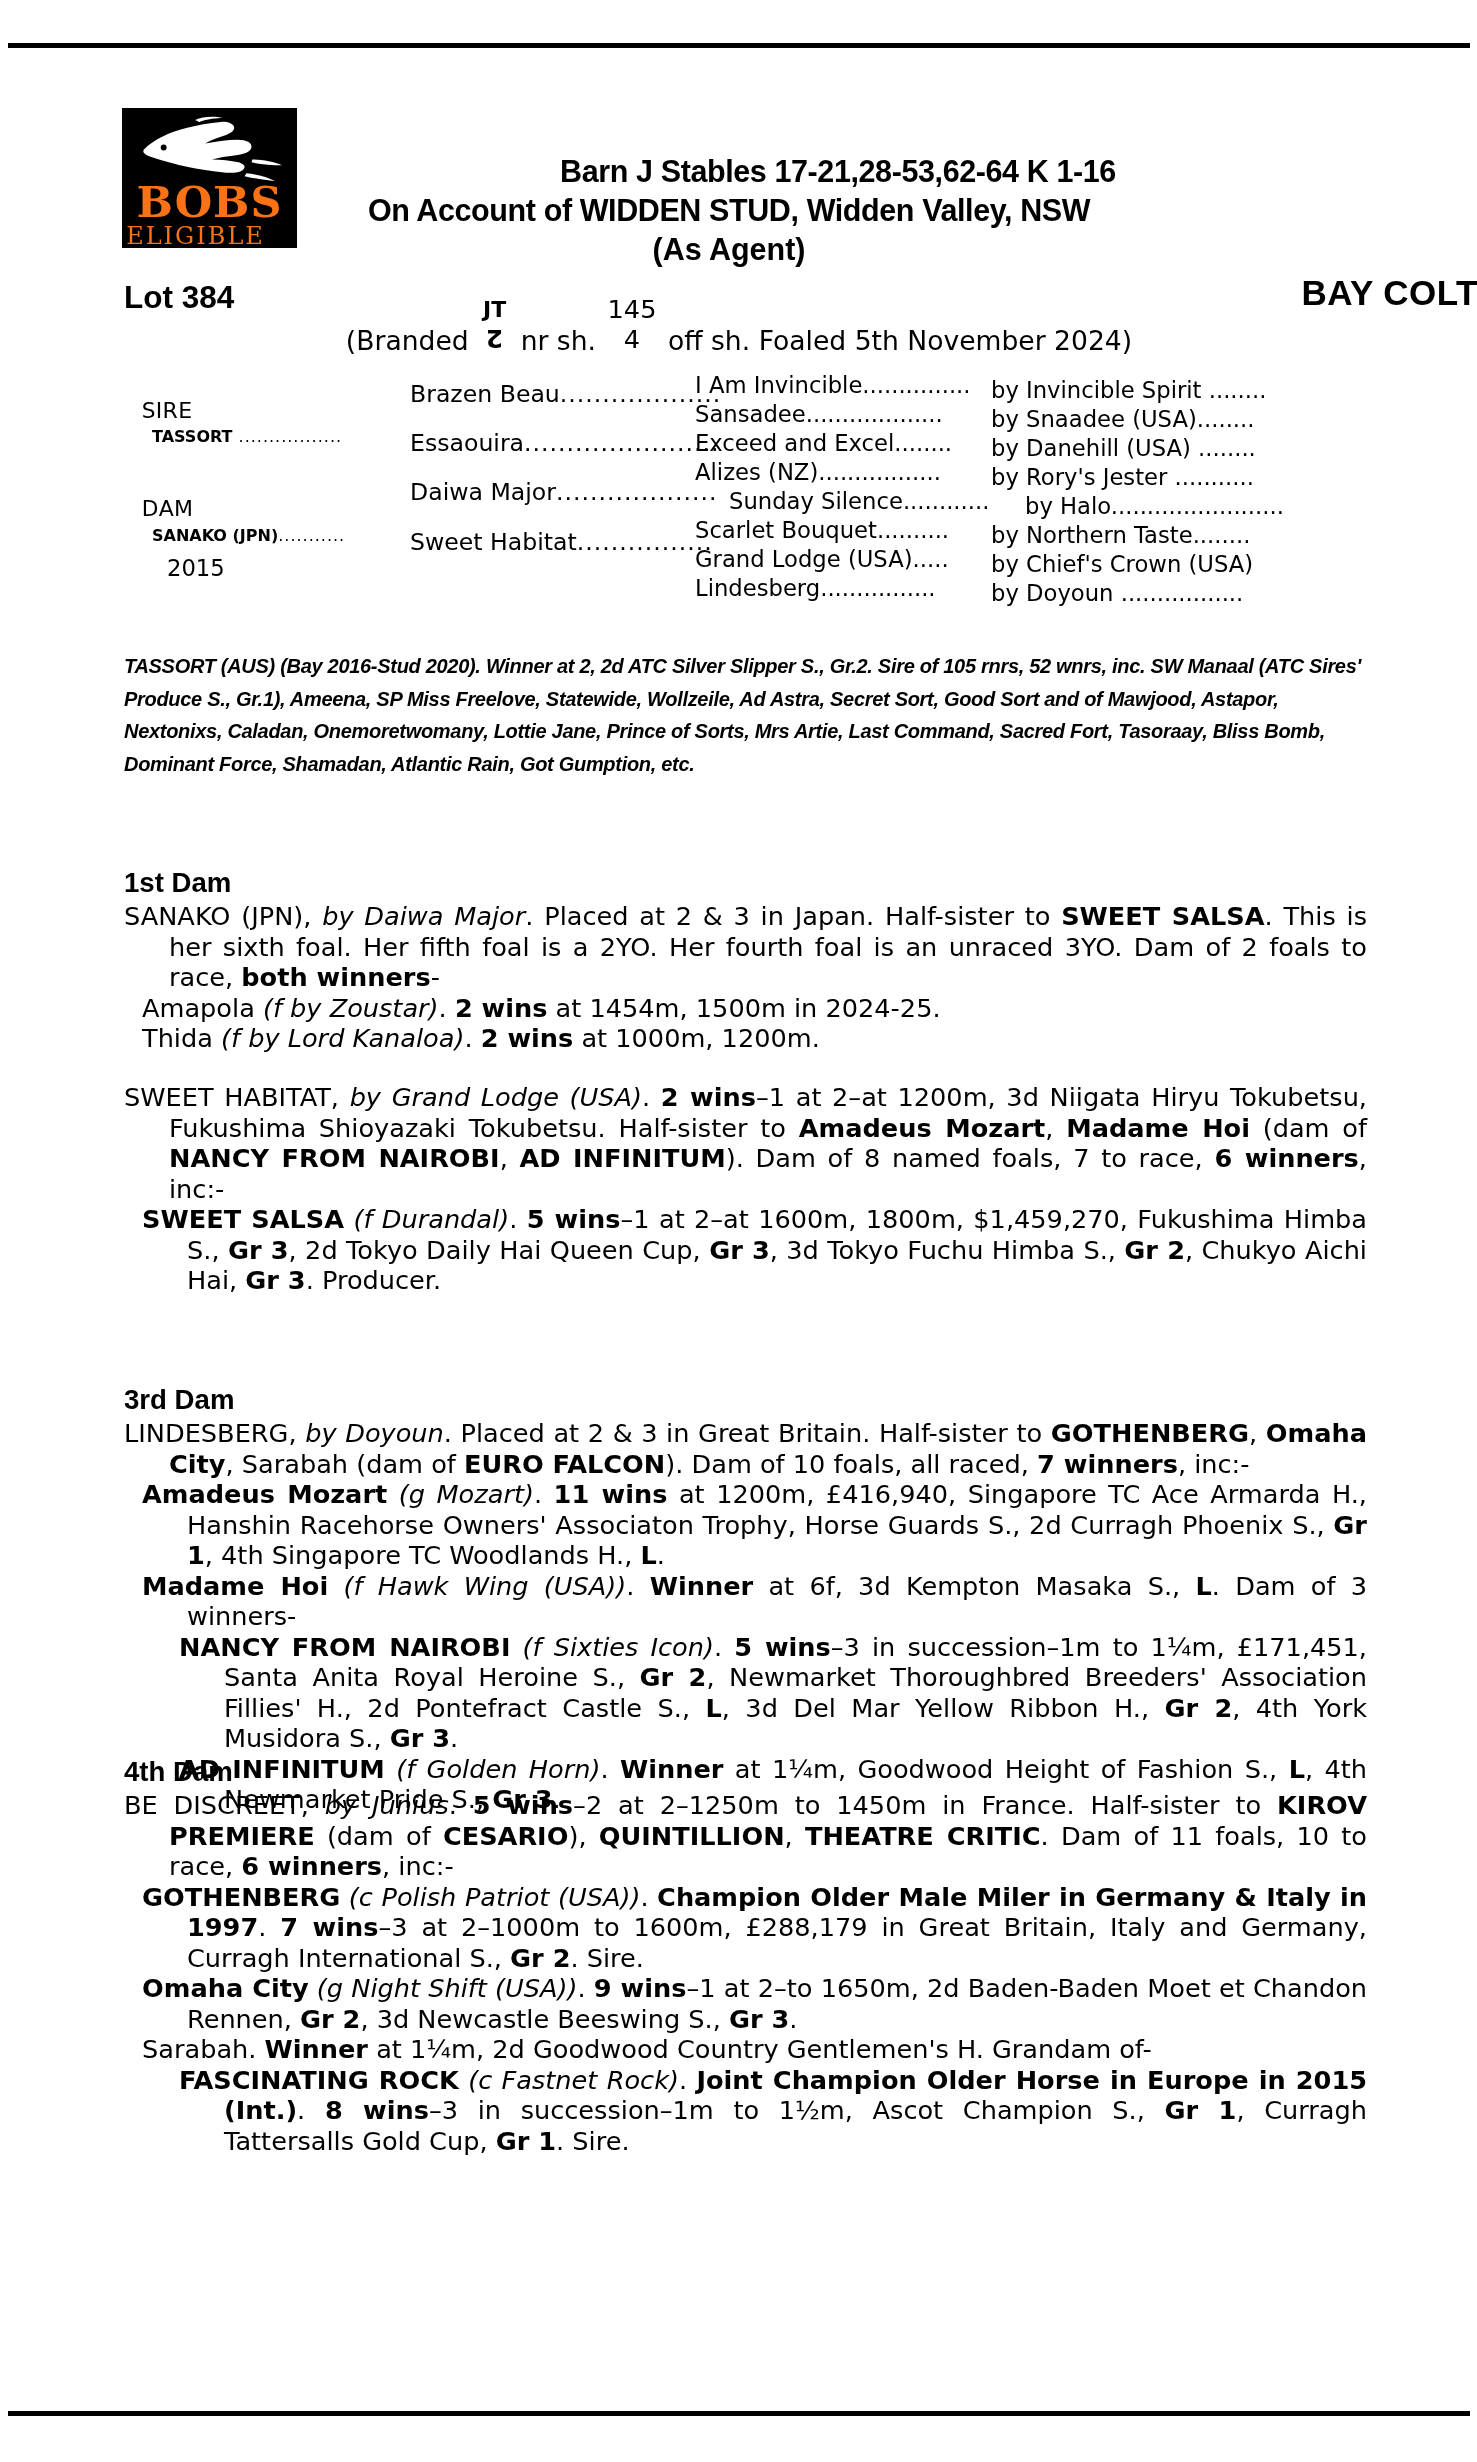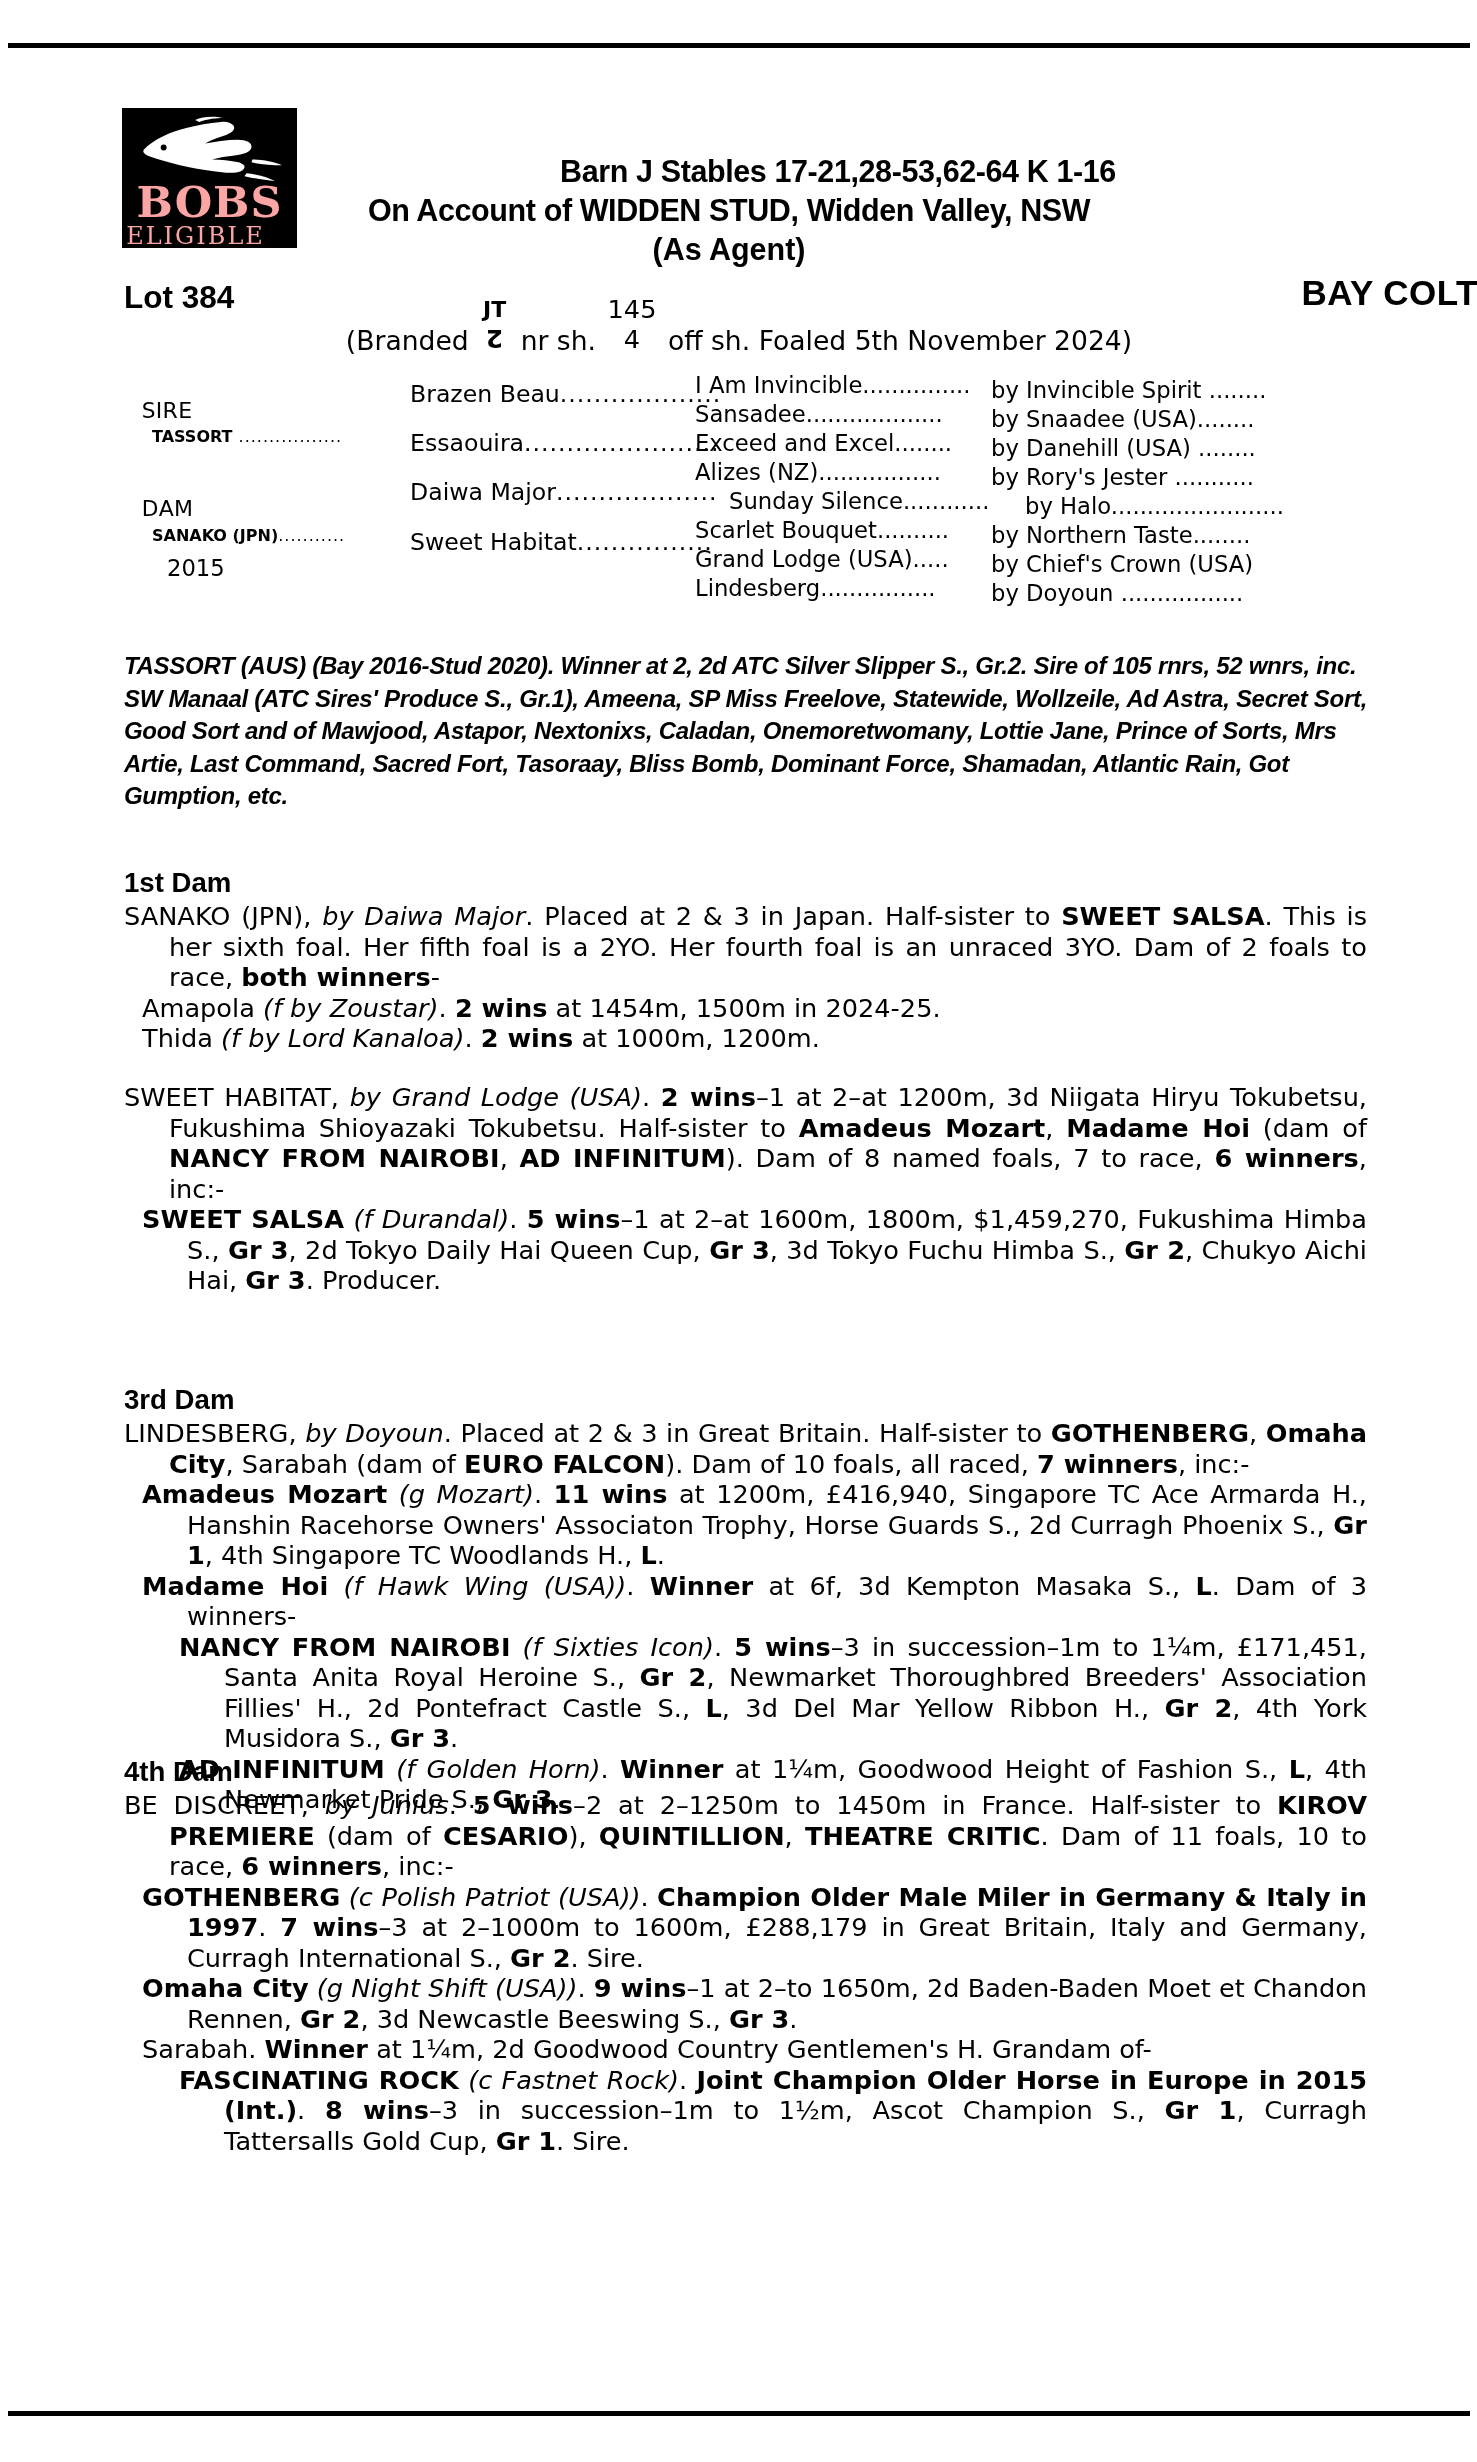--- a/index.html
+++ b/index.html
@@ -35,21 +35,21 @@
     height: 4.9px;
     background: #000;
   }
 
   
   .logo {
     position: absolute;
     left: 122px; top: 108px;
     width: 175px; height: 140px;
     background: #000;
-    color: #fca5a5;
+    color: #f97316;
     overflow: hidden;
   }
   .logo svg { position: absolute; left: 13.8px; top: 7.9px; }
   .logo .bobs {
     position: absolute;
     left: 0; top: 73px;
     width: 175px;
     text-align: center;
     font-family: "DejaVu Serif", serif;
     font-size: 43px;
@@ -240,21 +240,21 @@
   .ggp .sr { display: inline-block; }
 
   
   .sirepara {
     position: absolute;
     left: 124px; top: 650px;
     width: 1243px;
     font-family: "Liberation Sans", sans-serif;
     font-style: italic;
     font-weight: 700;
-    font-size: 24px;
+    font-size: 20px;
     line-height: 32.5px;
     letter-spacing: -0.3px;
     text-align: left;
   }
 
   
   .damsec { position: absolute; left: 124px; width: 1243px; }
   .damhead {
     font-family: "Liberation Sans", sans-serif;
     font-weight: 700;

